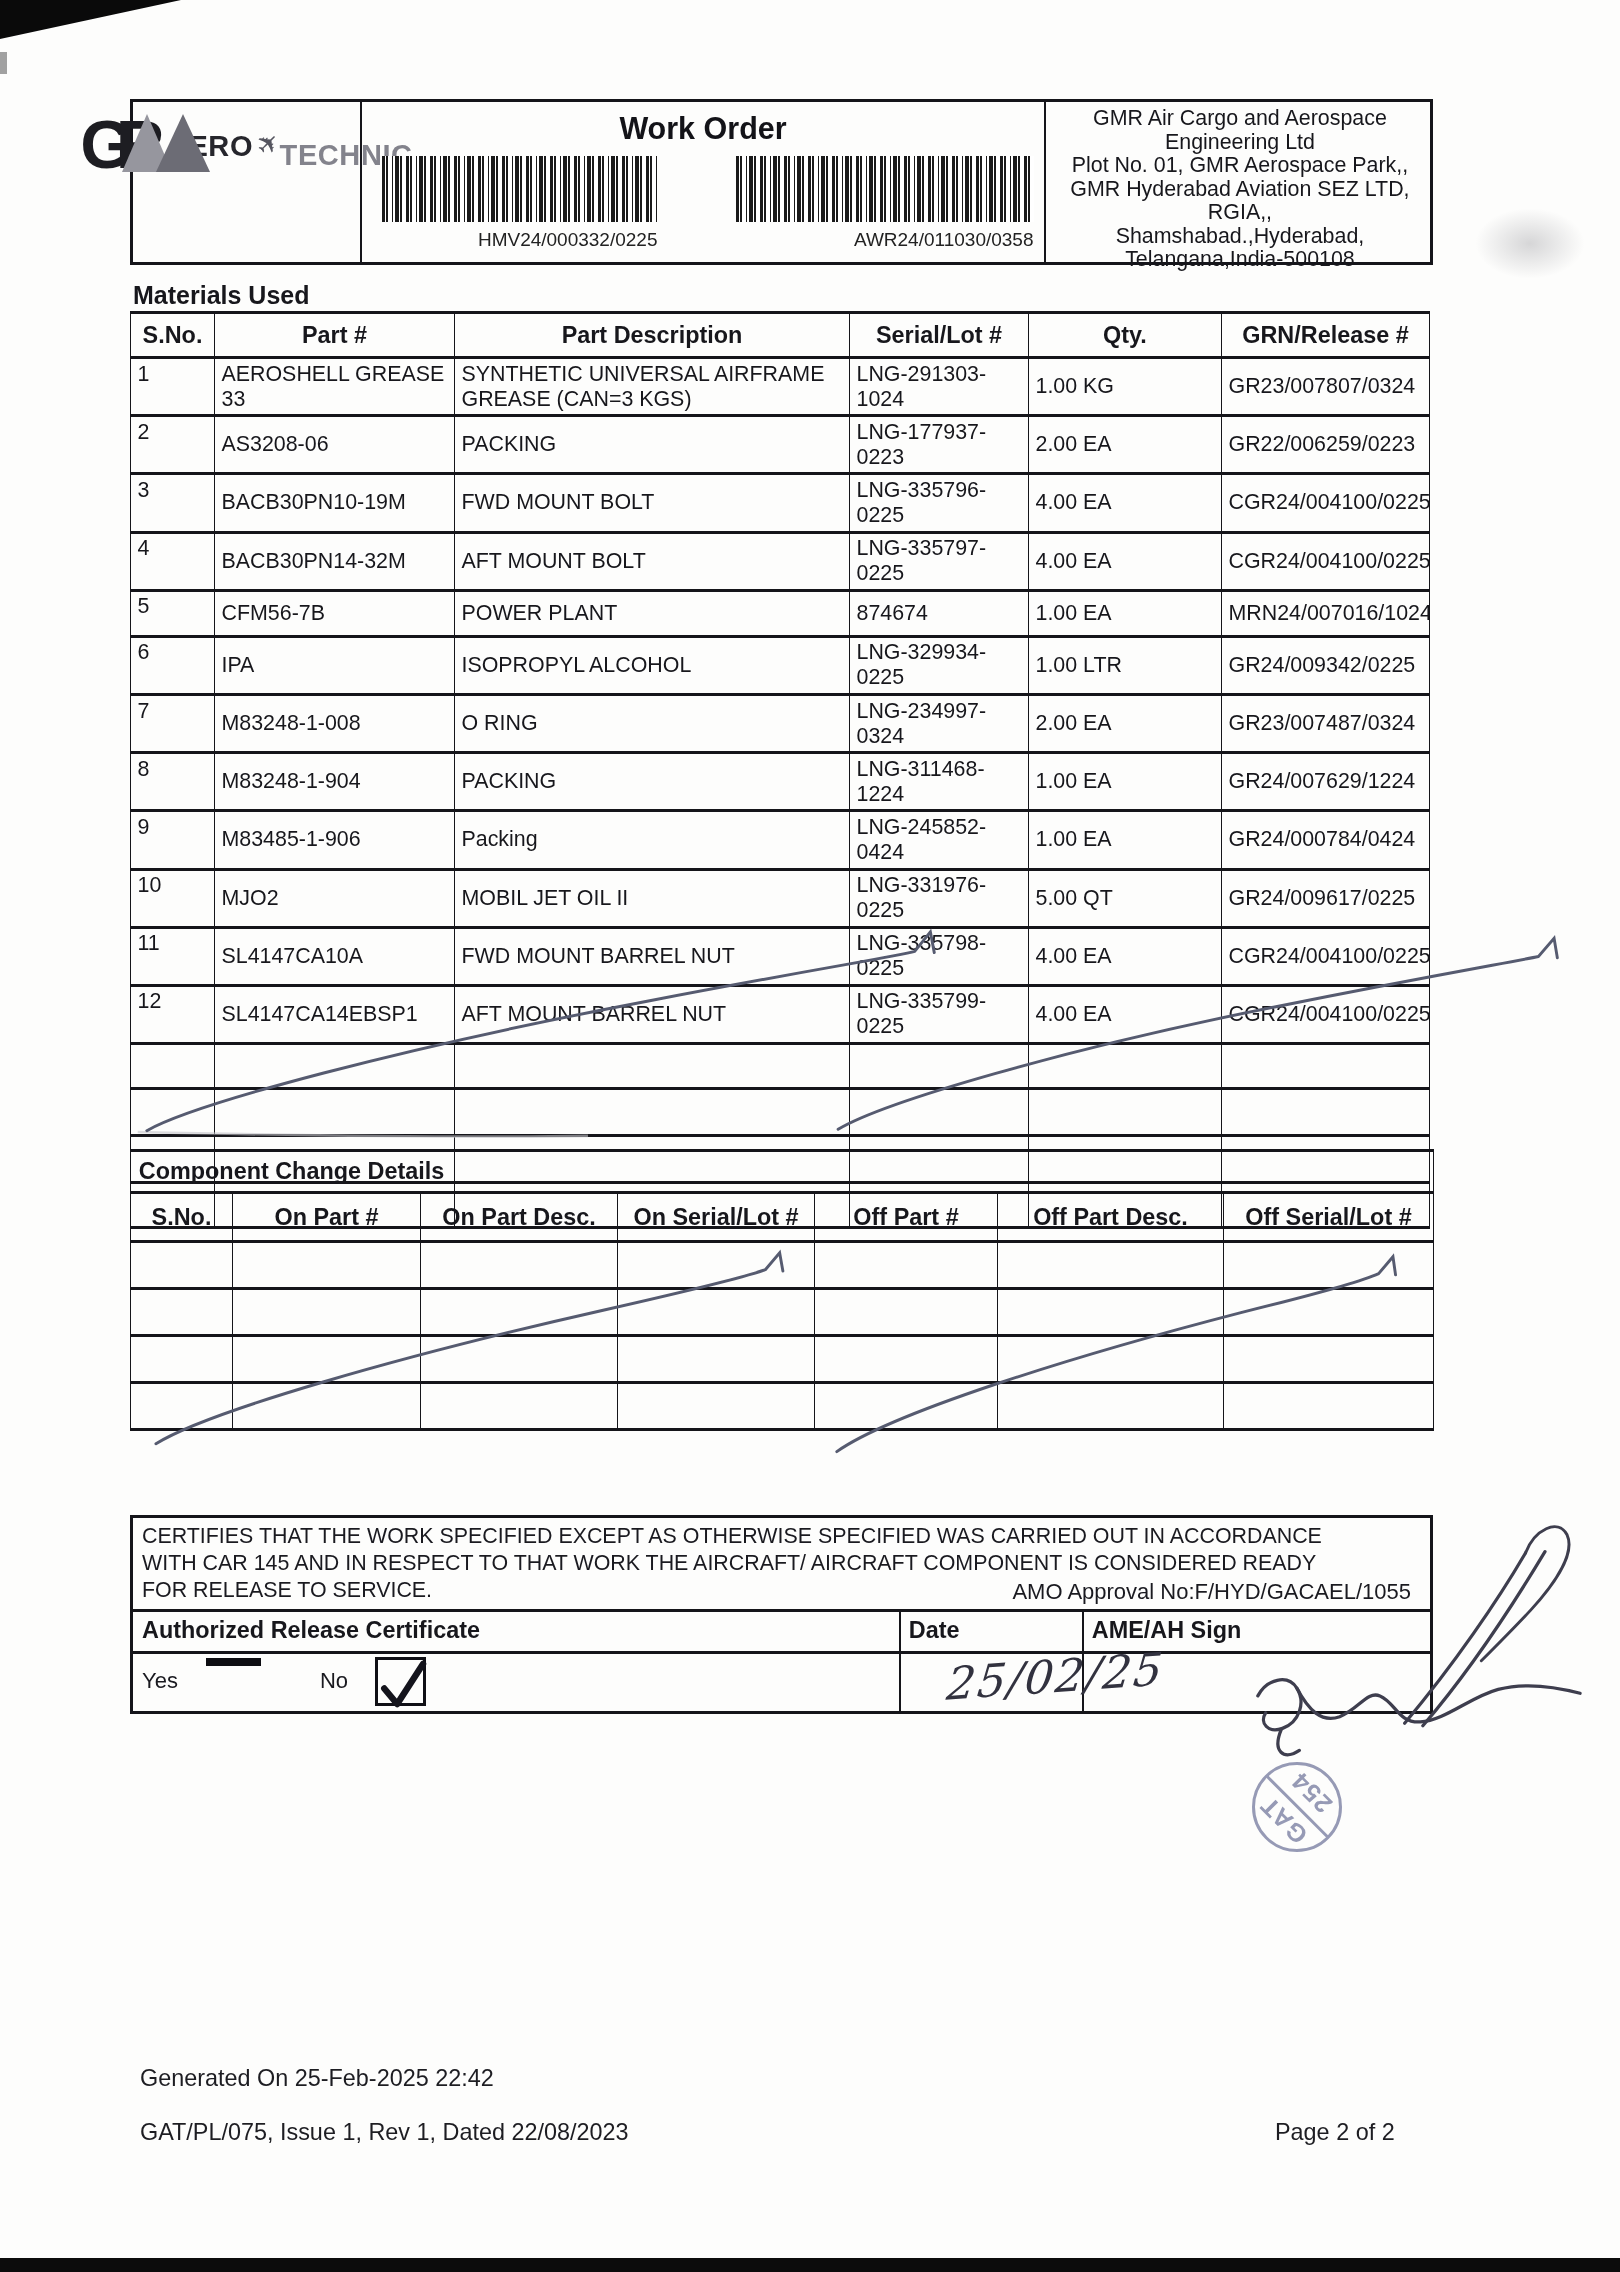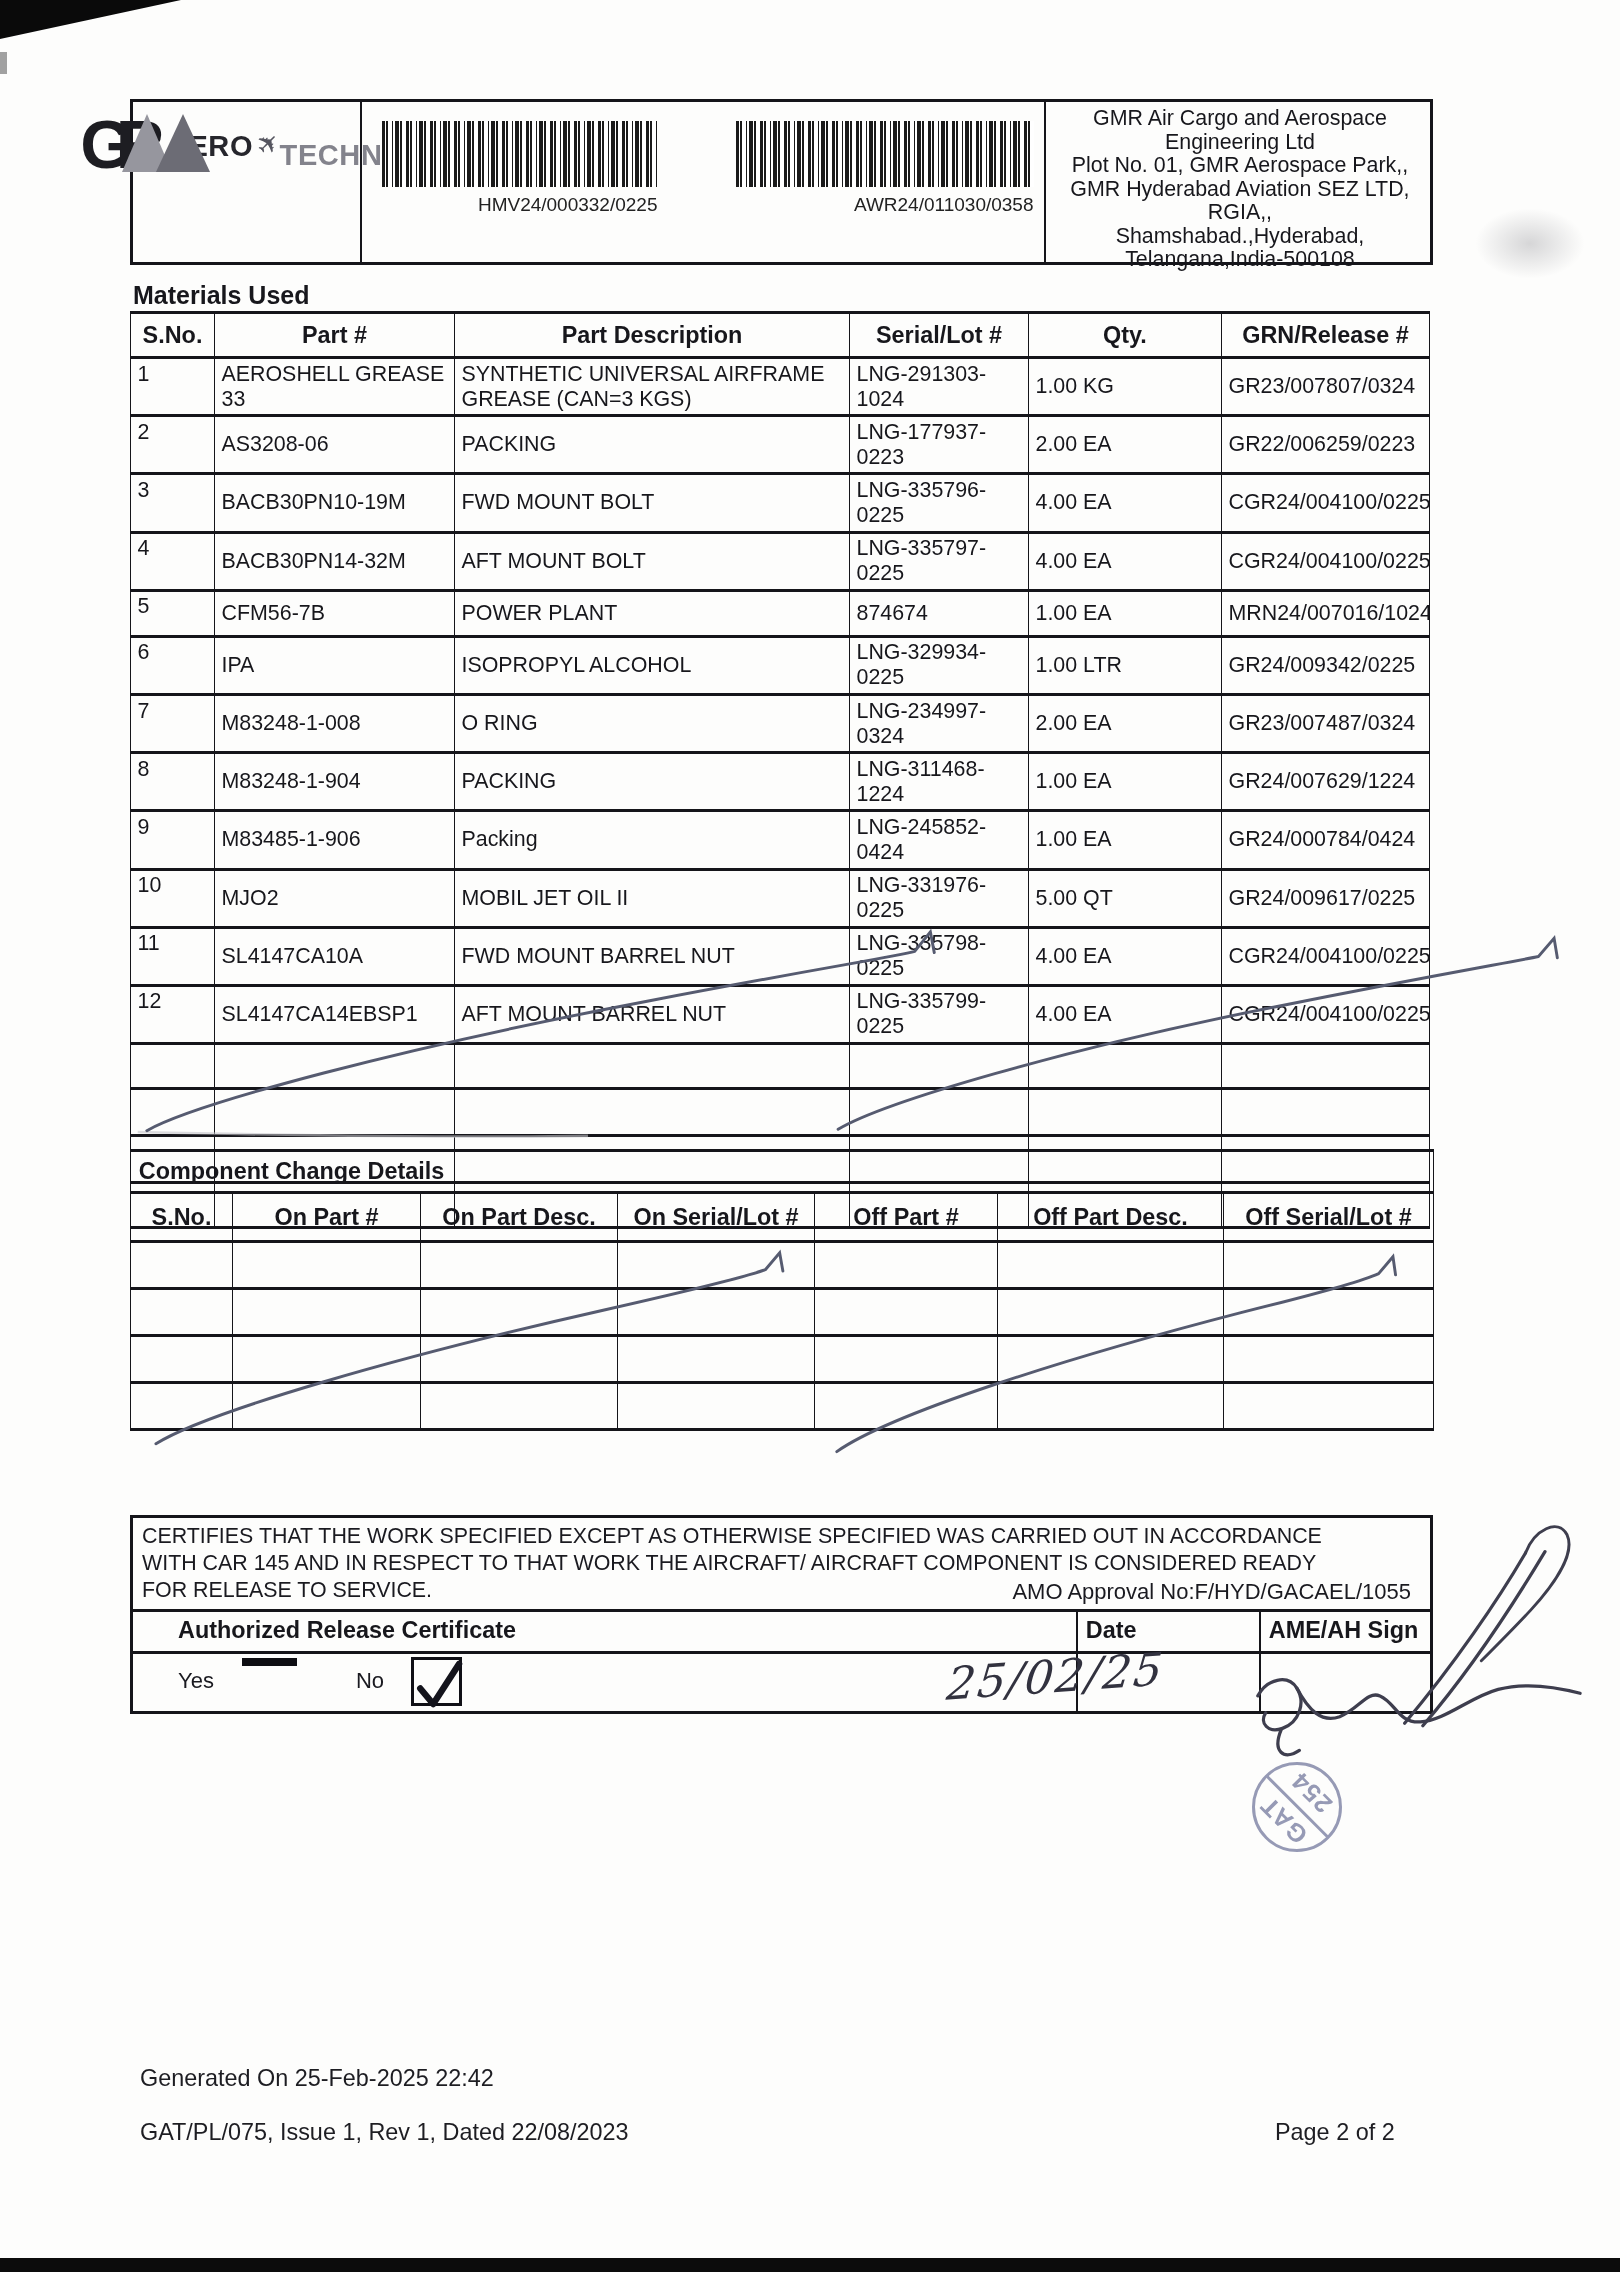--- a/index.html
+++ b/index.html
@@ -62,21 +62,21 @@
 
   
   .cert-box{position:absolute;left:130px;top:1515px;width:1303px;height:199px;
     border:3.2px solid #15151a;box-sizing:border-box;display:flex;flex-direction:column;}
   .cert-top{position:relative;height:96px;box-sizing:border-box;border-bottom:3.2px solid #15151a;padding:5.2px 9px;}
   .cert-text{font-size:21.4px;line-height:1.25;max-width:1195px;color:#1a1a20;}
   .amo{position:absolute;right:19px;bottom:3.9px;font-size:22px;color:#1a1a20;}
   .arc-row,.yn-row{display:flex;box-sizing:border-box;}
   .arc-row{height:47px;border-bottom:3.2px solid #15151a;}
   .yn-row{flex:1;}
-  .col-main{width:907px;box-sizing:border-box;padding:5.2px 9px;margin-left:36px;}
+  .col-main{width:766px;box-sizing:border-box;padding:5.2px 9px;}
   .col-date{width:183px;box-sizing:border-box;border-left:2.6px solid #15151a;padding:5.2px 7.8px;}
   .col-sign{flex:1;box-sizing:border-box;border-left:2.6px solid #15151a;padding:5.2px 7.8px;}
   .arc-row .col-main,.arc-row .col-date,.arc-row .col-sign{font-size:23.4px;font-weight:700;}
   .yn-left{display:flex;align-items:center;position:relative;padding-top:2.6px;}
   .yn-label{font-size:22px;color:#1a1a20;}
   .yes-dash{position:absolute;left:73px;top:3.9px;width:55px;height:7.8px;background:#0d0d12;}
   .no-label{margin-left:142px;}
   .checkbox{position:relative;width:51px;height:49px;border:3.9px solid #101016;margin-left:27px;box-sizing:border-box;}
   .checkbox svg{position:absolute;left:-2.6px;top:-9px;overflow:visible;}
 
@@ -125,20 +125,21 @@
         <span class="logo-right">
           <span class="logo-aero-row">
             <span class="logo-aero">AERO</span>
             <span class="plane-icon">✈</span>
           </span>
           <span class="logo-technic">TECHNIC</span>
         </span>
       </div>
     </div>
     <div class="h-center">
+      <div class="wo-title">Work Order</div>
       <div class="barcodes">
         <div class="bc-block">
           <div class="barcode bc1"></div>
           <div class="bc-label">HMV24/000332/0225</div>
         </div>
         <div class="bc-block">
           <div class="barcode bc2"></div>
           <div class="bc-label">AWR24/011030/0358</div>
         </div>
       </div>

